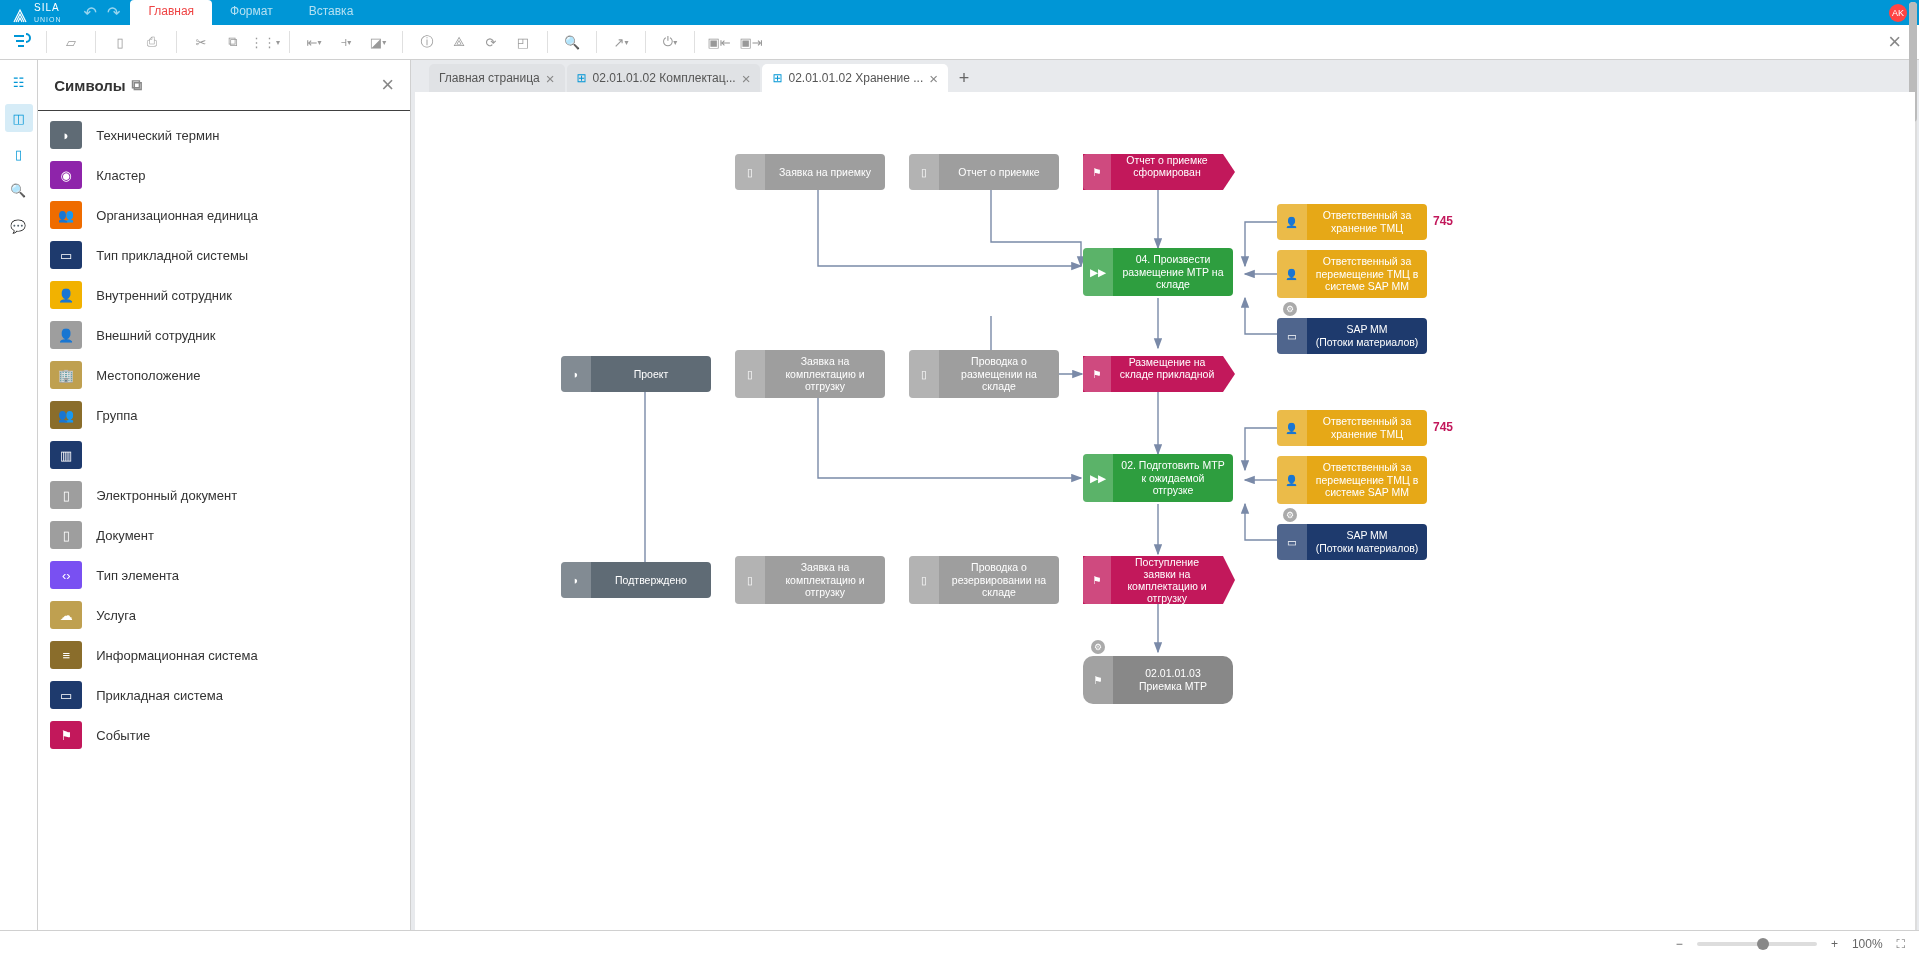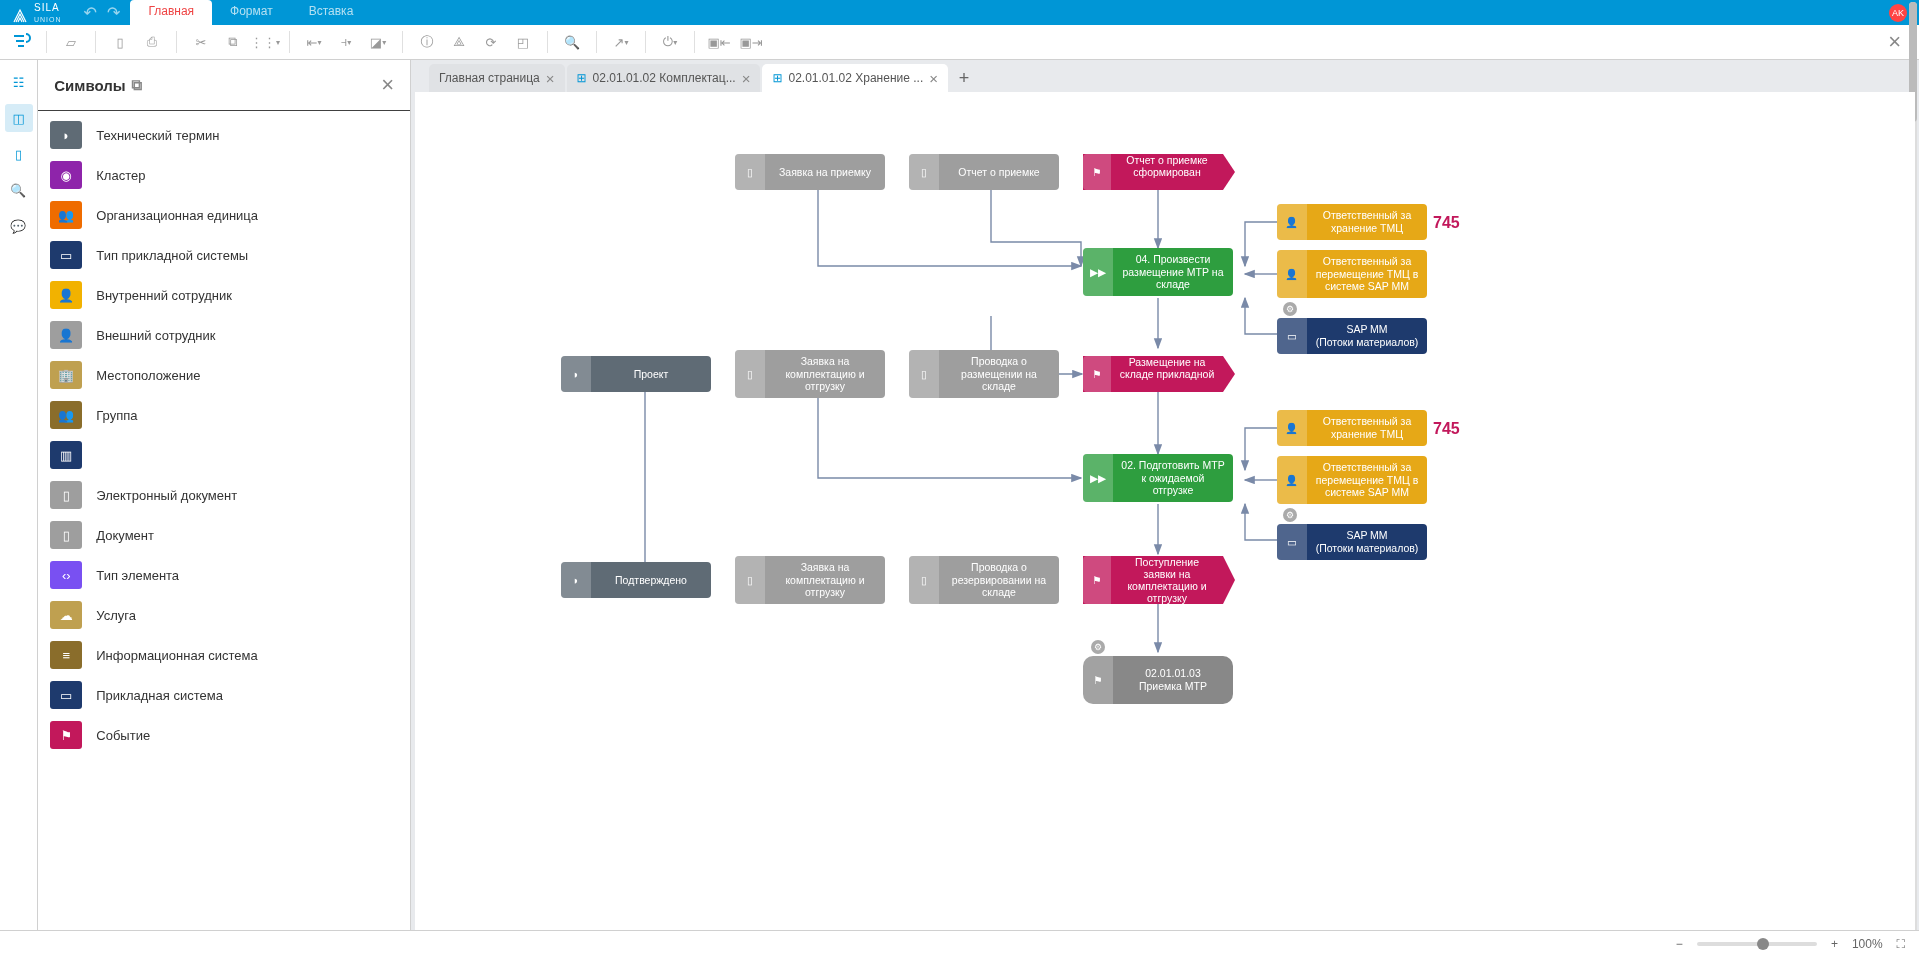--- a/index.html
+++ b/index.html
@@ -43,21 +43,21 @@
 .node{position:absolute;height:36px;border-radius:4px;display:flex;align-items:center;color:#fff;font-size:10.5px;line-height:1.2}
 .node-icon{width:30px;height:100%;display:flex;align-items:center;justify-content:center;border-radius:4px 0 0 4px;background:rgba(255,255,255,.22)}
 .node-text{flex:1;padding:2px 8px;text-align:center}
 .node.h3{height:48px}
 .flag{position:absolute;height:36px;display:flex;align-items:center;color:#fff;font-size:10.5px}
 .flag-icon{width:28px;height:100%;display:flex;align-items:center;justify-content:center;background:rgba(255,255,255,.22);border-radius:4px 0 0 4px}
 .flag-body{height:100%;display:flex;padding:0 8px;text-align:center;line-height:1.15}
 .flag-body .tx{width:100%;text-align:center}
 .flag::after{content:"";position:absolute;right:-12px;top:0;border-top:18px solid transparent;border-bottom:18px solid transparent}
 .flag.h3::after{border-top-width:24px;border-bottom-width:24px}
-.badge745{position:absolute;color:#c2185b;font-size:16px;font-weight:600}
+.badge745{position:absolute;color:#c2185b;font-size:12px;font-weight:600}
 .marker{position:absolute;width:14px;height:14px;border-radius:50%;background:#aaa;color:#fff;font-size:9px;display:flex;align-items:center;justify-content:center}
 .statusbar{position:fixed;bottom:0;left:0;right:0;height:26px;background:#fff;border-top:1px solid #d0d0d0;display:flex;align-items:center;justify-content:flex-end;padding:0 14px;gap:14px;font-size:12px;color:#666}
 .zoom-slider{width:120px;height:4px;background:#ddd;border-radius:2px;position:relative}
 .zoom-thumb{position:absolute;left:50%;top:-4px;width:12px;height:12px;border-radius:50%;background:#888}
 svg.connectors{position:absolute;top:0;left:0;pointer-events:none}
 .sb{width:8px;background:#ddd;position:absolute;right:2px;top:2px;bottom:2px;border-radius:4px}
 .sb-thumb{width:8px;background:#bbb;border-radius:4px;position:absolute;top:0;height:120px}
 </style>
 </head>
 <body>

